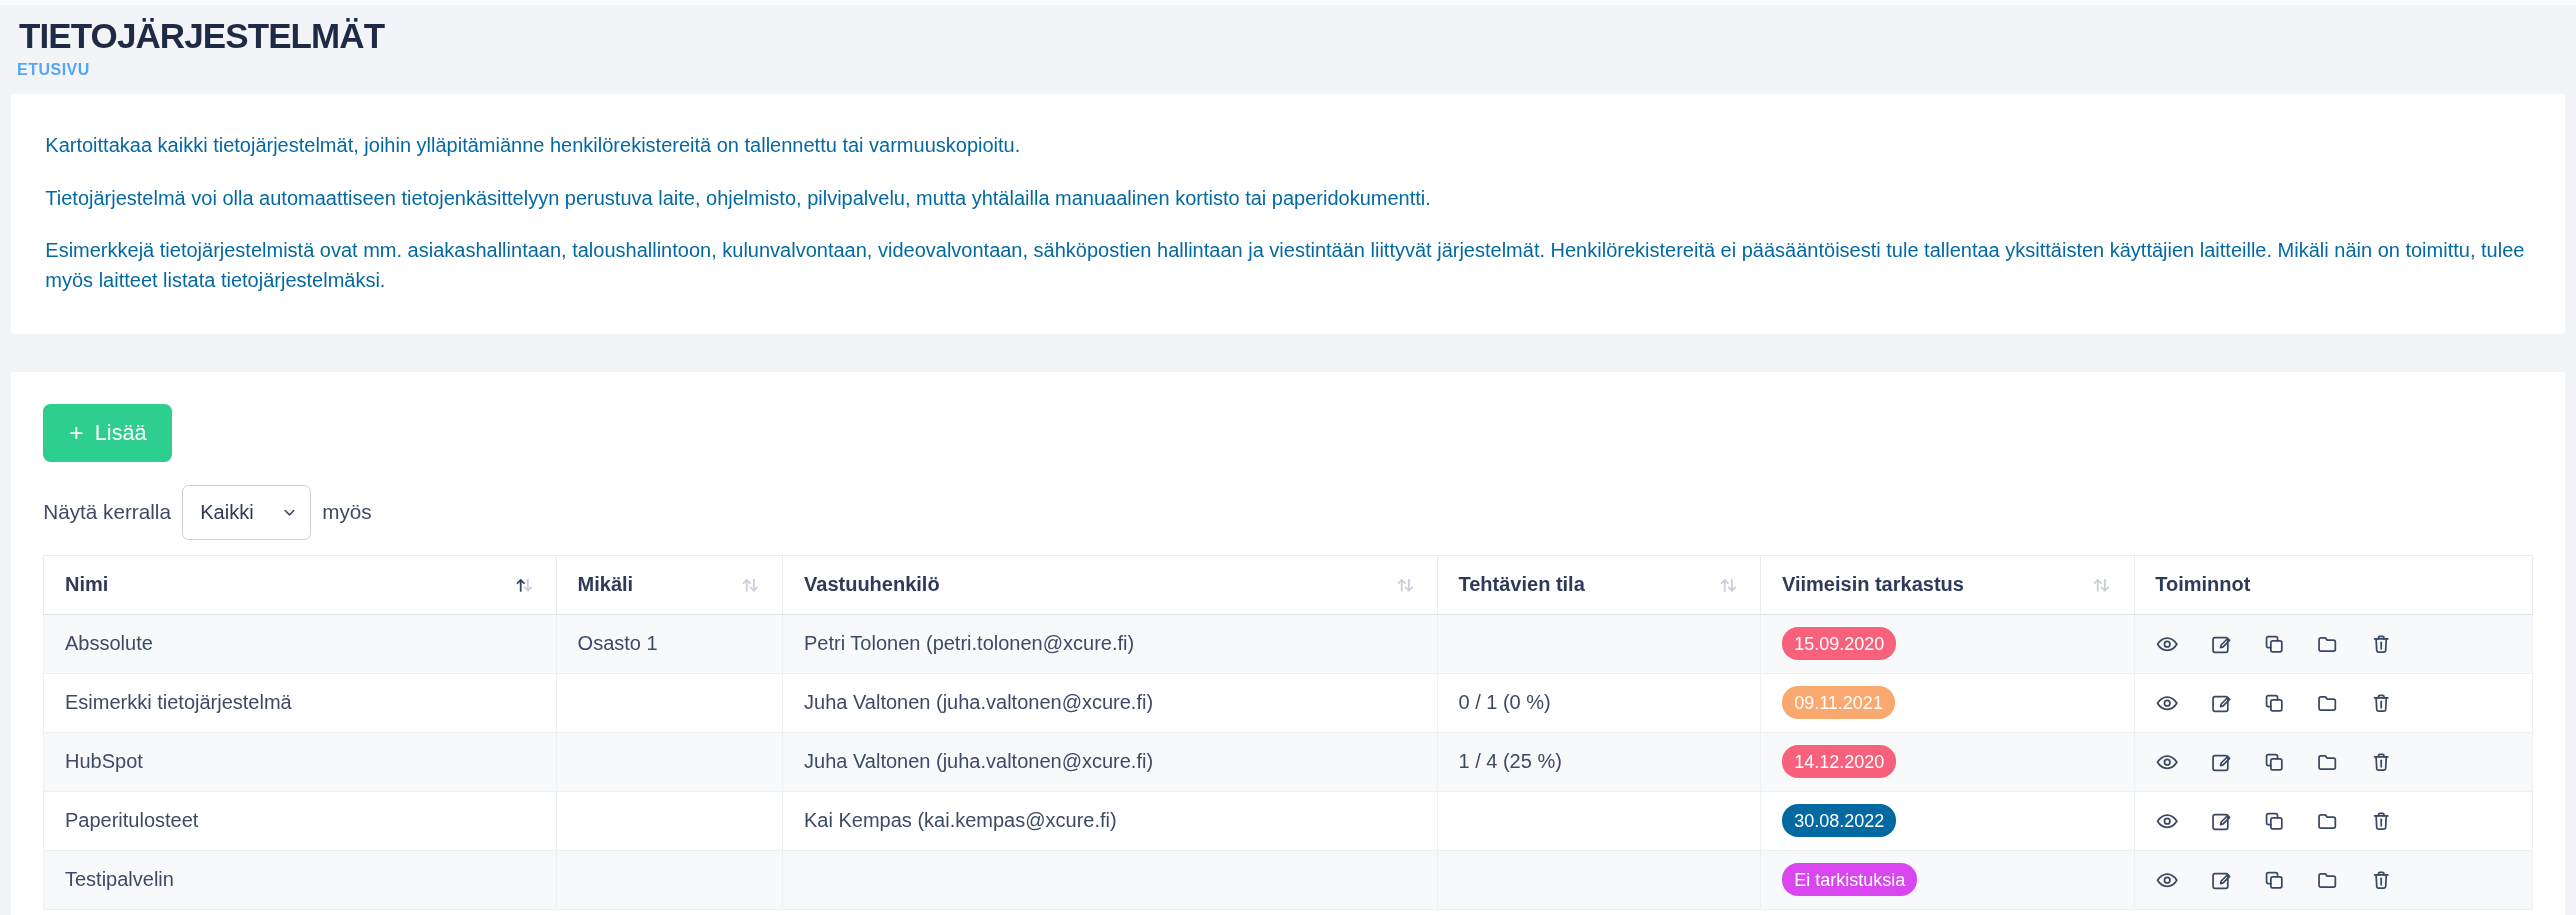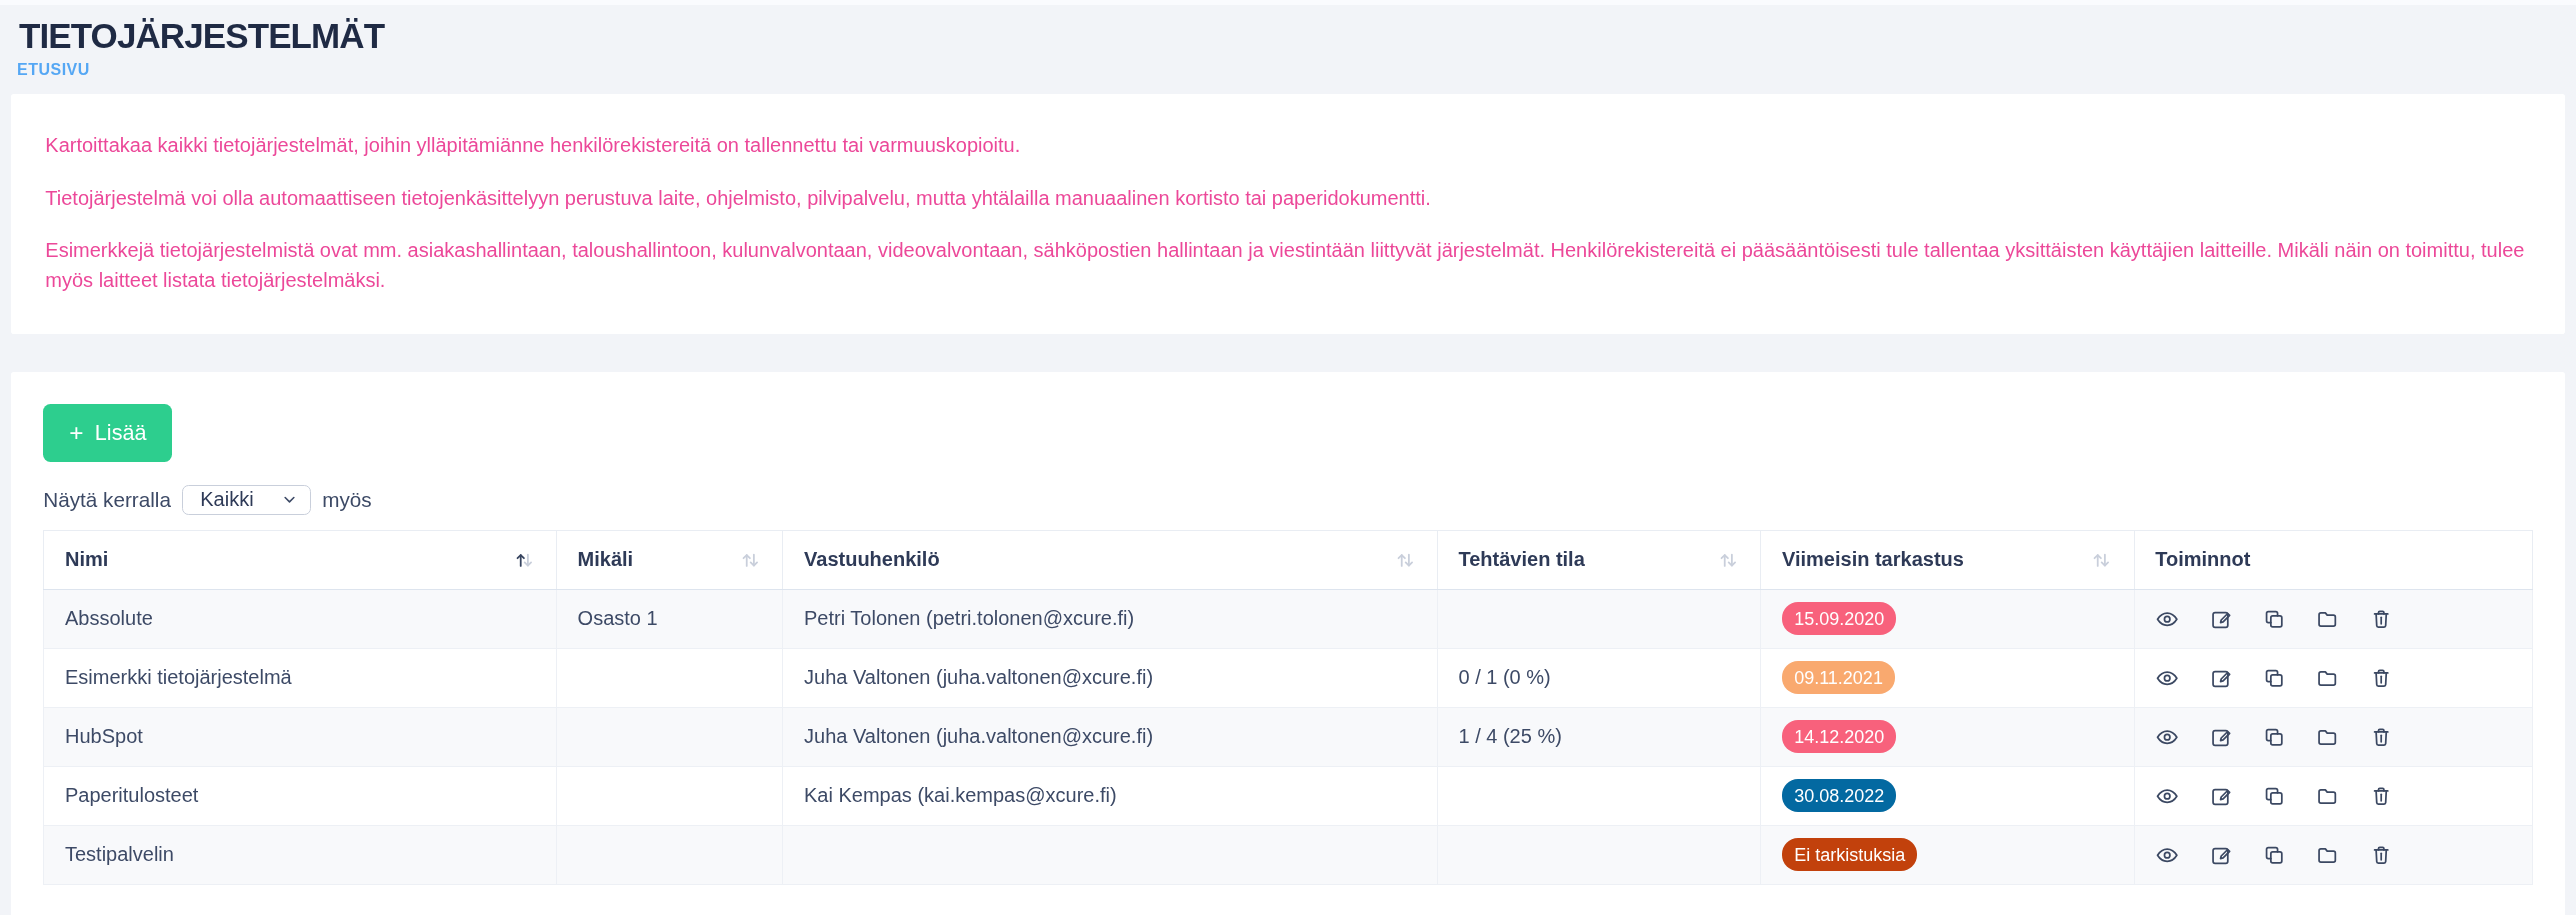--- a/index.html
+++ b/index.html
@@ -24,21 +24,21 @@
     font-size: 16px; font-weight: 700; letter-spacing: 0.5px;
     color: #55a7f4; text-decoration: none; cursor: pointer;
   }
 
   
   .card {
     background: #ffffff; border-radius: 2.8px;
     margin: 0 11.3px;
   }
   .intro-card { margin-top: 15px; padding: 36px 34px 39px 34px; }
-  .intro-card p { margin: 0 0 22.6px 0; font-size: 20px; line-height: 30px; color: #ec4899; }
+  .intro-card p { margin: 0 0 22.6px 0; font-size: 20px; line-height: 30px; color: #0369a1; }
   .intro-card p:last-child { margin-bottom: 0; }
 
   .table-card { margin-top: 38px; padding: 32px 32px 0 32px; height: 658px; }
 
   
   .btn-add {
     display: inline-flex; align-items: center; gap: 11.3px;
     background: #2dce8e; color: #ffffff; border: none;
     border-radius: 7.5px; padding: 0 26px; height: 58px;
     font-family: "Liberation Sans", sans-serif;
@@ -47,21 +47,21 @@
   .btn-add .plus { font-size: 24.4px; font-weight: 400; line-height: 1; }
 
   
   .controls-row {
     display: flex; justify-content: space-between; align-items: center;
     margin-bottom: 15px;
   }
   .rows-control { display: flex; align-items: center; gap: 11.3px; font-size: 20.7px; color: #3d4a66; }
   .select-box {
     display: inline-flex; align-items: center; justify-content: center; gap: 26px;
-    min-width: 111px; height: 30px; padding: 0 11.3px 0 17px;
+    min-width: 111px; height: 55px; padding: 0 11.3px 0 17px;
     border: 0.9px solid #c9cfdb; border-radius: 6.6px;
     font-size: 20px; color: #2e3a57; background: #fff; cursor: pointer;
     box-sizing: border-box;
   }
   .select-box svg { width: 19px; height: 19px; color: #3d4a66; }
   .search-control { display: flex; align-items: center; gap: 11.3px; font-size: 20.7px; color: #2e3a57; }
   .search-input {
     width: 252px; height: 43px; box-sizing: border-box;
     border: 0.9px solid #c9cfdb; border-radius: 6.6px;
     font-size: 19px; padding: 0 11.3px; background: #fff; color: #2e3a57;
@@ -440,21 +440,21 @@
                 </span>
               </a>
             </div>
           </td>
         </tr>
         <tr>
           <td>Testipalvelin</td>
           <td></td>
           <td></td>
           <td></td>
-          <td><span class="badge" style="background: #c2410c;">Ei tarkistuksia</span></td>
+          <td><span class="badge" style="background: #d946ef;">Ei tarkistuksia</span></td>
           <td>
             <div class="actions">
               <a class="action-btn">
                 <span style="display:inline-flex">
                   <svg viewBox="0 0 24 24" fill="none" stroke="currentColor" stroke-width="1.7" stroke-linecap="round" stroke-linejoin="round">
                     <path d="M2.5 12C5 8 8.2 6 12 6s7 2 9.5 6c-2.5 4-5.7 6-9.5 6s-7-2-9.5-6z"></path>
                     <circle cx="12" cy="12" r="2.7"></circle>
                   </svg>
                 </span>
               </a>

